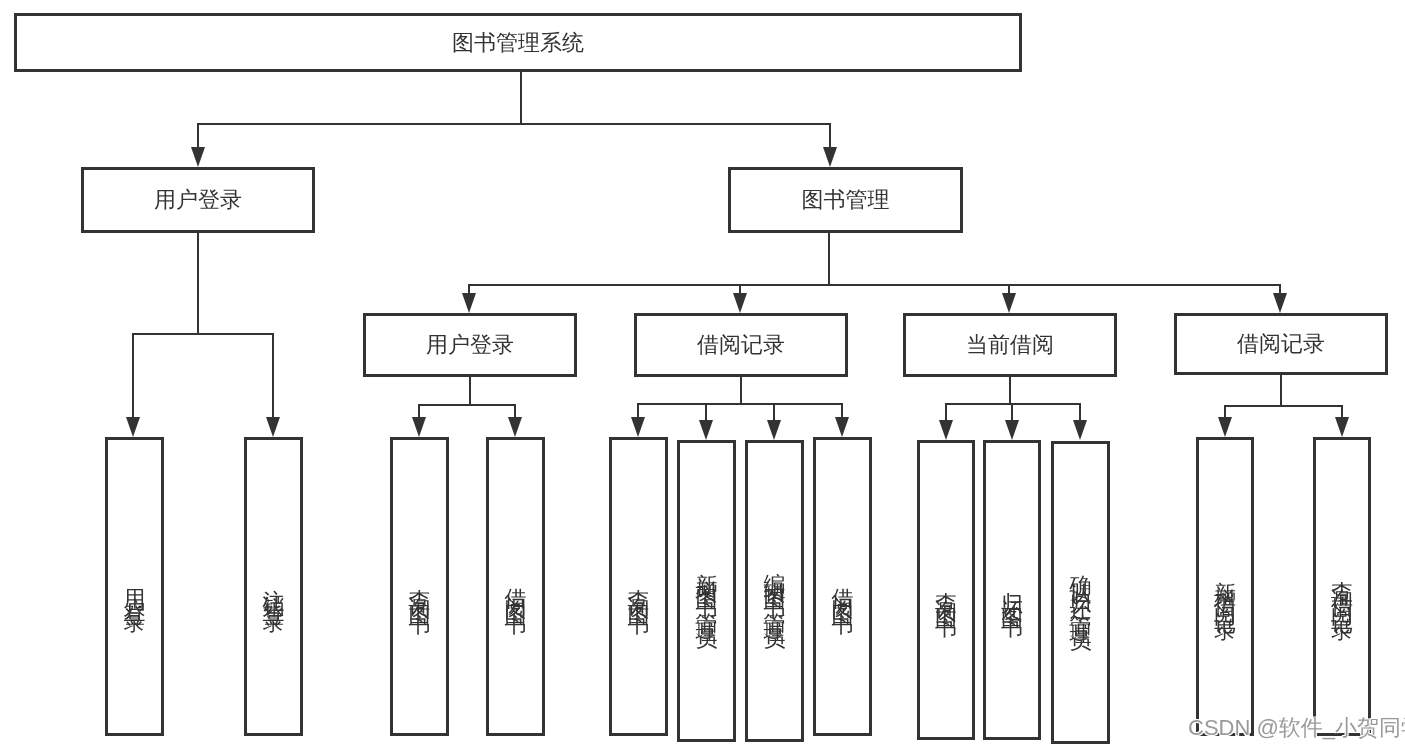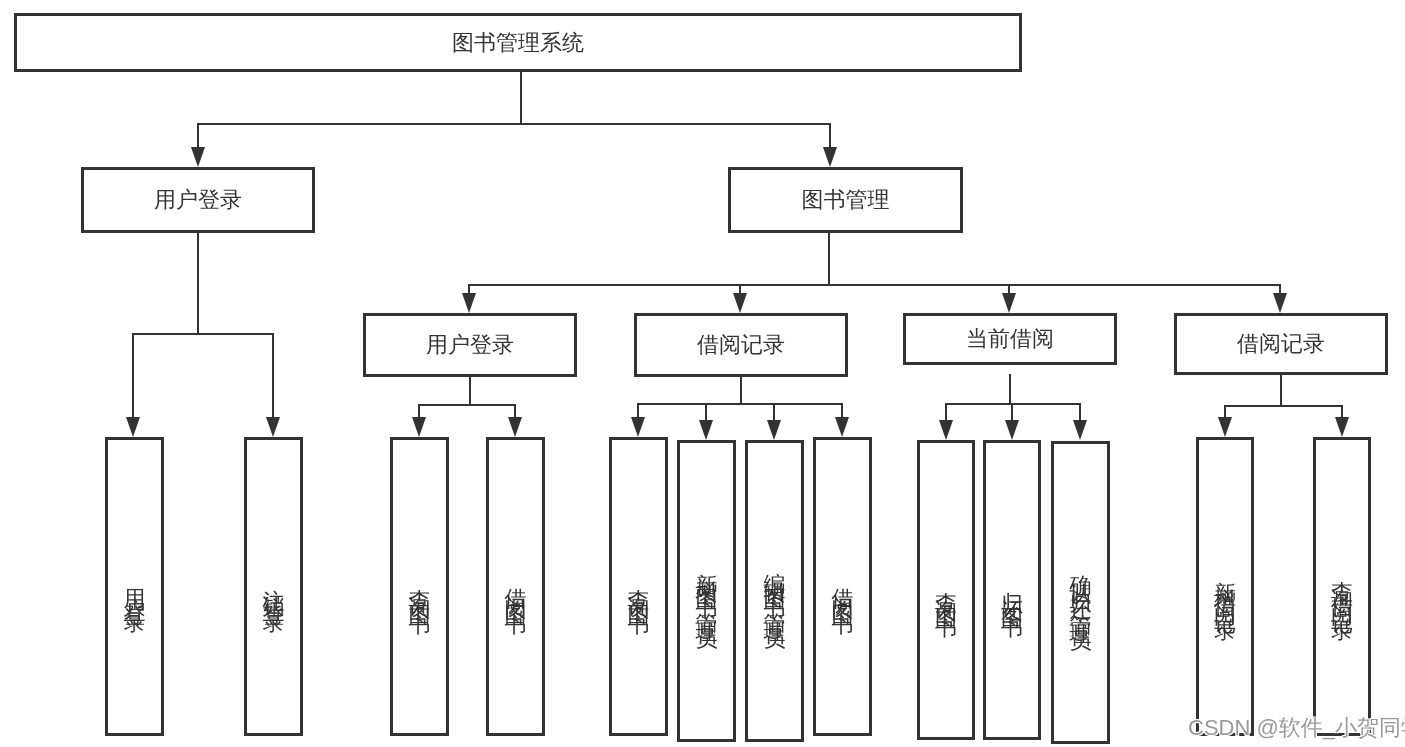--- a/index.html
+++ b/index.html
@@ -104,21 +104,21 @@
 </div>
 
 <div class="box" style="left:363px;top:313px;width:214px;height:64px">
   <span>用户登录</span>
 </div>
 
 <div class="box" style="left:634px;top:313px;width:214px;height:64px">
   <span>借阅记录</span>
 </div>
 
-<div class="box" style="left:903px;top:313px;width:214px;height:52px">
+<div class="box" style="left:903px;top:313px;width:214px;height:64px">
   <span>当前借阅</span>
 </div>
 
 <div class="box" style="left:1174px;top:313px;width:214px;height:62px">
   <span>借阅记录</span>
 </div>
 
 <div class="vbox" style="left:105px;top:437px;width:59px;height:299px">
   <span>用户登录</span>
 </div>

